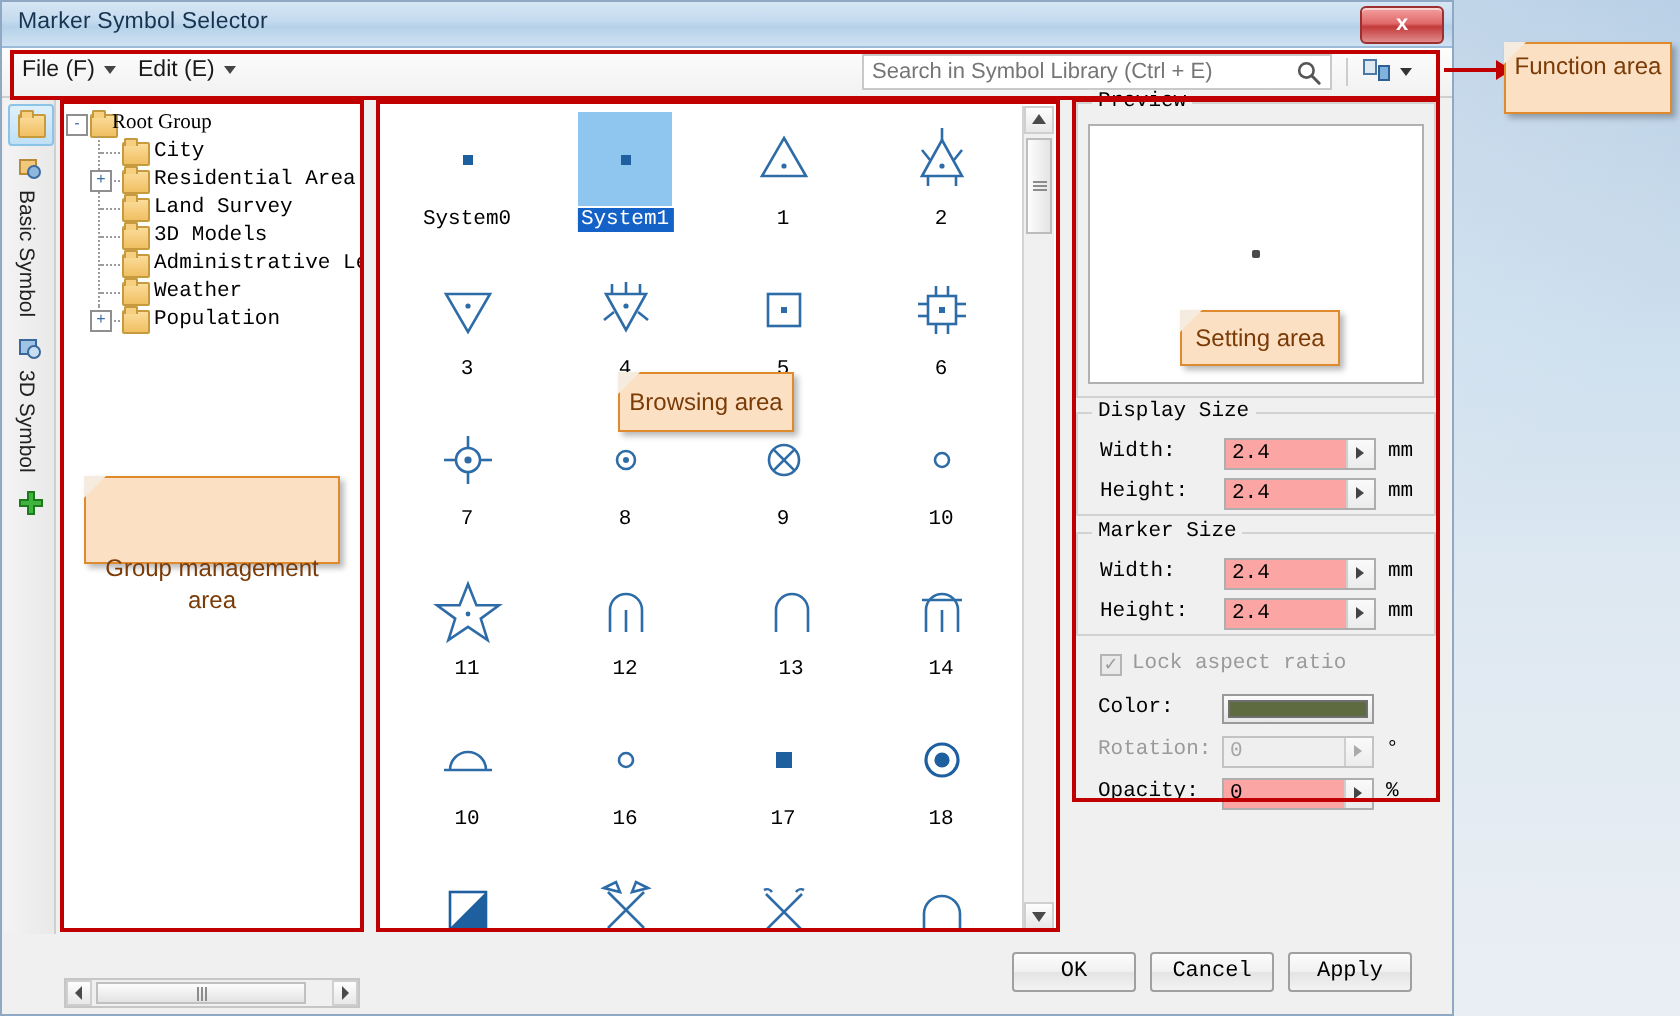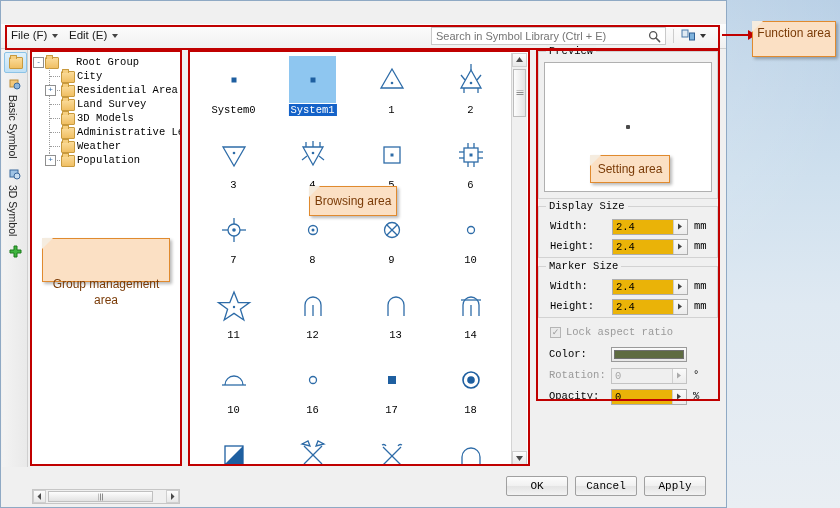--- a/index.html
+++ b/index.html
@@ -229,21 +229,21 @@
     width:4px;height:4px;background:#4a4a4a;border-radius:1px;
   }
   .frow{position:absolute;left:0;width:180px;height:17px;}
   .frow .flbl{
     position:absolute;left:11px;top:1px;
     font-family:"Liberation Mono","DejaVu Sans Mono",monospace;
     font-size:10.5px;color:#000;
   }
   .spin{
     position:absolute;left:73px;top:0;width:76px;height:16px;
-    background:#eab308;border:1px solid #aeaeae;box-sizing:border-box;
+    background:#fca5a5;border:1px solid #aeaeae;box-sizing:border-box;
     cursor:text;
   }
   .spin .sval{
     position:absolute;left:3px;top:1px;
     font-family:"Liberation Mono","DejaVu Sans Mono",monospace;
     font-size:10.5px;color:#000;
   }
   .spin .sarr{
     position:absolute;right:0;top:0;width:14px;height:14px;
     background:linear-gradient(180deg,#fafafa,#ececec);
@@ -313,20 +313,24 @@
   }
   svg{display:block;}
 </style>
 </head>
 <body>
 
 <div id="desktop"></div>
 
 <div id="window">
 
+  <div class="titlebar">
+    <div class="title">Marker Symbol Selector</div>
+    <div class="closebtn">x</div>
+  </div>
 
   <div class="menubar">
     <div class="menu-item" style="left:10px;">
       <span>File (F)</span><i class="caret"></i>
     </div>
     <div class="menu-item" style="left:68px;">
       <span>Edit (E)</span><i class="caret"></i>
     </div>
 
     <div class="searchbox">
@@ -375,21 +379,21 @@
         <path d="M5 1 h3 v4 h4 v3 h-4 v4 h-3 v-4 h-4 v-3 h4 z" fill="#3fb53f" stroke="#1d7a1d" stroke-width="1"></path>
       </svg>
     </div>
   </div>
 
   <div class="treepanel">
     <div class="tree" id="tree">
         <div class="tnode">
           <span class="exp" style="left: 1px;">-</span>
           <span class="fld folder-ico" style="left: 13px;"></span>
-          <span class="lbl" style="left: 44px;">Root Group</span>
+          <span class="lbl" style="left: 24px; font-family: Liberation Serif, serif;">Root Group</span>
         </div>
         <div class="tnode">
           <span class="dash" style="left: 18px; width: 10px;"></span>
           <span class="vline" style="left: 17px; top: -1px; height: 15px;"></span>
           <span class="fld folder-ico" style="left: 29px;"></span>
           <span class="lbl" style="left: 45px;">City</span>
         </div>
         <div class="tnode">
           <span class="dash" style="left: 18px; width: 10px;"></span>
           <span class="vline" style="left: 17px; top: -1px; height: 15px;"></span>

